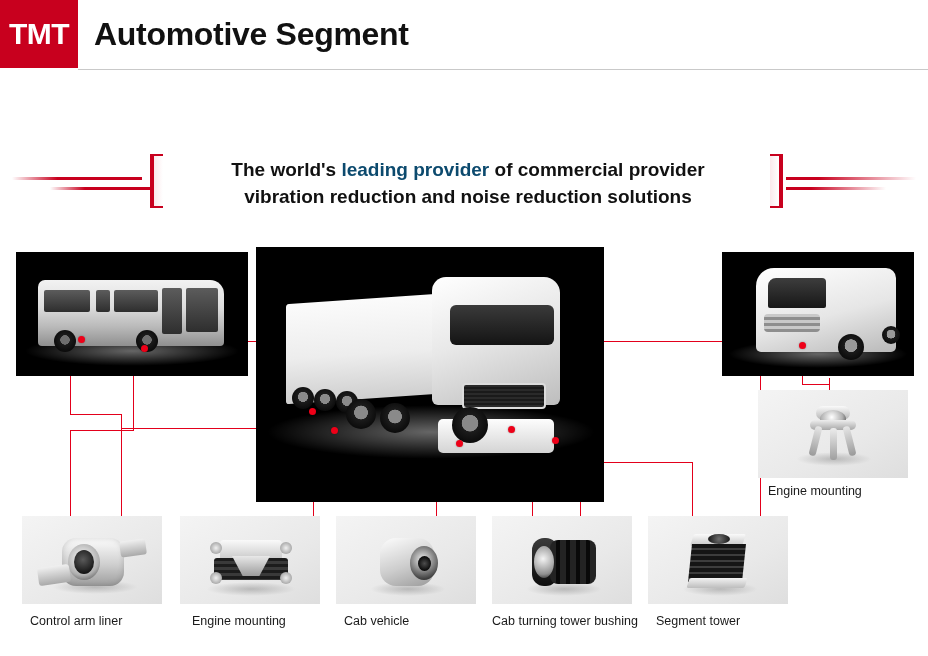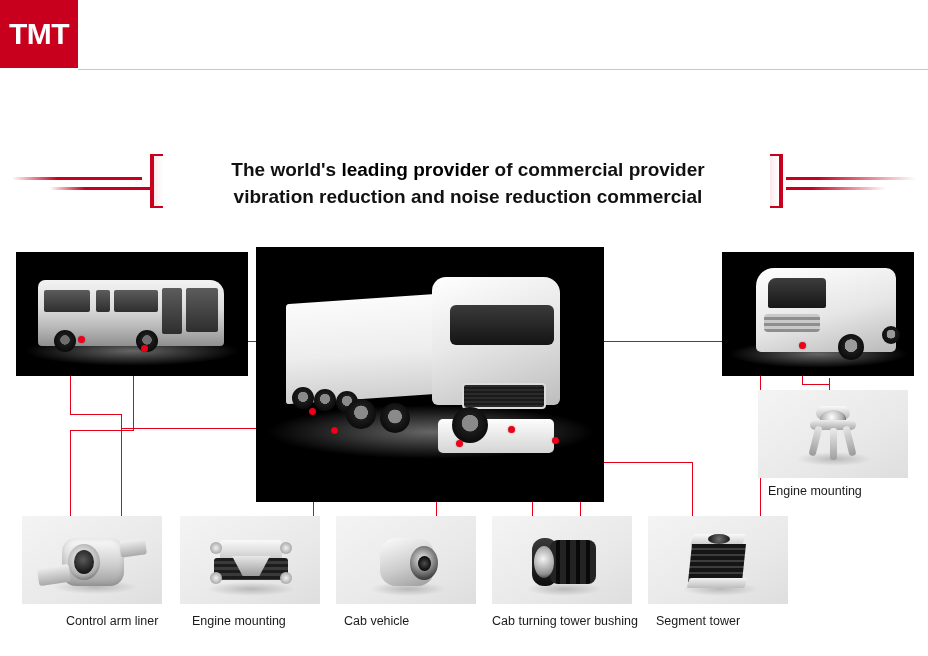--- a/index.html
+++ b/index.html
@@ -39,21 +39,21 @@
     box-shadow: 0 2px 3px rgba(0,0,0,0.18);
   }
   .badge span { color:#fff; font-size: 19px; font-weight: bold; letter-spacing:0.2px; }
 
   
   .tagline {
     position: absolute; left: 176px; top: 156px; width: 584px;
     text-align: center; line-height: 27px;
   }
   .tagline .ln { font-size: 19px; font-weight: bold; color: #111; }
-  .hl { color: #000000; }
+  .hl { color: #0c4a6e; }
 
   .bracket {
     position: absolute; top: 154px; width: 13px; height: 54px;
     border: 2px solid #C8001E;
     background: linear-gradient(90deg,#fbe9ec,#ffffff);
   }
   .bracket.left  { left: 150px;  border-left-width: 4px;  border-right: none; }
   .bracket.right { left: 770px; border-right-width: 4px; border-left: none; }
 
   .deco { position: absolute; height: 3px; }
@@ -182,33 +182,34 @@
   }
 </style>
 </head>
 <body>
 
 <div id="slide">
 
   <div class="logo-box">
     <div class="logo-text">TMT</div>
   </div>
+  <div class="page-title">Automotive Segment</div>
   <div class="title-rule"></div>
 
 
   <div class="bracket left"></div>
   <div class="bracket right"></div>
   <div class="deco l1"></div>
   <div class="deco l2"></div>
   <div class="deco r1"></div>
   <div class="deco r2"></div>
 
   <div class="tagline">
     <div class="ln"><span>The world's </span><span class="hl">leading provider</span><span> of commercial provider</span></div>
-    <div class="ln">vibration reduction and noise reduction commercial</div>
+    <div class="ln">vibration reduction and noise reduction solutions</div>
   </div>
 
   <div class="ln-h" style="left:90px;  top:341px; width:166px;"></div>
   <div class="ln-v" style="left:70px;  top:341px; height:74px;"></div>
   <div class="ln-h" style="left:70px;  top:414px; width:52px;"></div>
   <div class="ln-v" style="left:121px; top:414px; height:103px;"></div>
 
   <div class="ln-v" style="left:133px; top:350px; height:81px;"></div>
   <div class="ln-h" style="left:70px;  top:430px; width:64px;"></div>
   <div class="ln-v" style="left:70px;  top:430px; height:87px;"></div>
@@ -302,21 +303,21 @@
 
   <div class="prod" style="left:22px; top:516px; width:140px; height:88px;">
     <div class="shadow-ell" style="left:30px; top:64px; width:86px; height:14px;"></div>
     <div class="part bush-outer" style="left:40px; top:22px;"></div>
     <div class="bush-ring" style="left:46px; top:28px; width:32px; height:36px;"></div>
     <div class="bush-ring" style="left:52px; top:34px; width:20px; height:24px;
          background: radial-gradient(circle at 45% 40%, #5a5a5a, #111 80%);"></div>
     <div class="tab" style="left:16px; top:50px; width:32px; height:18px; transform:rotate(-8deg);"></div>
     <div class="tab" style="left:98px; top:24px; width:26px; height:16px; transform:rotate(-8deg);"></div>
   </div>
-  <div class="prod-label" style="left:30px; top:614px;margin-left:36px;">Control arm liner</div>
+  <div class="prod-label" style="left:30px; top:614px;">Control arm liner</div>
 
   <div class="prod" style="left:180px; top:516px; width:140px; height:88px;">
     <div class="shadow-ell" style="left:26px; top:66px; width:90px; height:14px;"></div>
     <div class="part" style="left:40px; top:24px; width:62px; height:22px;
          background: linear-gradient(180deg,#fafafa,#c2c2c2); border-radius:4px;"></div>
     <div class="part" style="left:34px; top:42px; width:74px; height:22px;
          background: repeating-linear-gradient(180deg,#1c1c1c 0 3px,#3a3a3a 3px 6px); border-radius:3px;"></div>
     <div class="part" style="left:52px; top:40px; width:38px; height:20px;
          background: linear-gradient(180deg,#e8e8e8,#9c9c9c); clip-path: polygon(0 0,100% 0,72% 100%,28% 100%);"></div>
     <div class="part" style="left:30px; top:26px; width:12px; height:12px; border-radius:50%;

